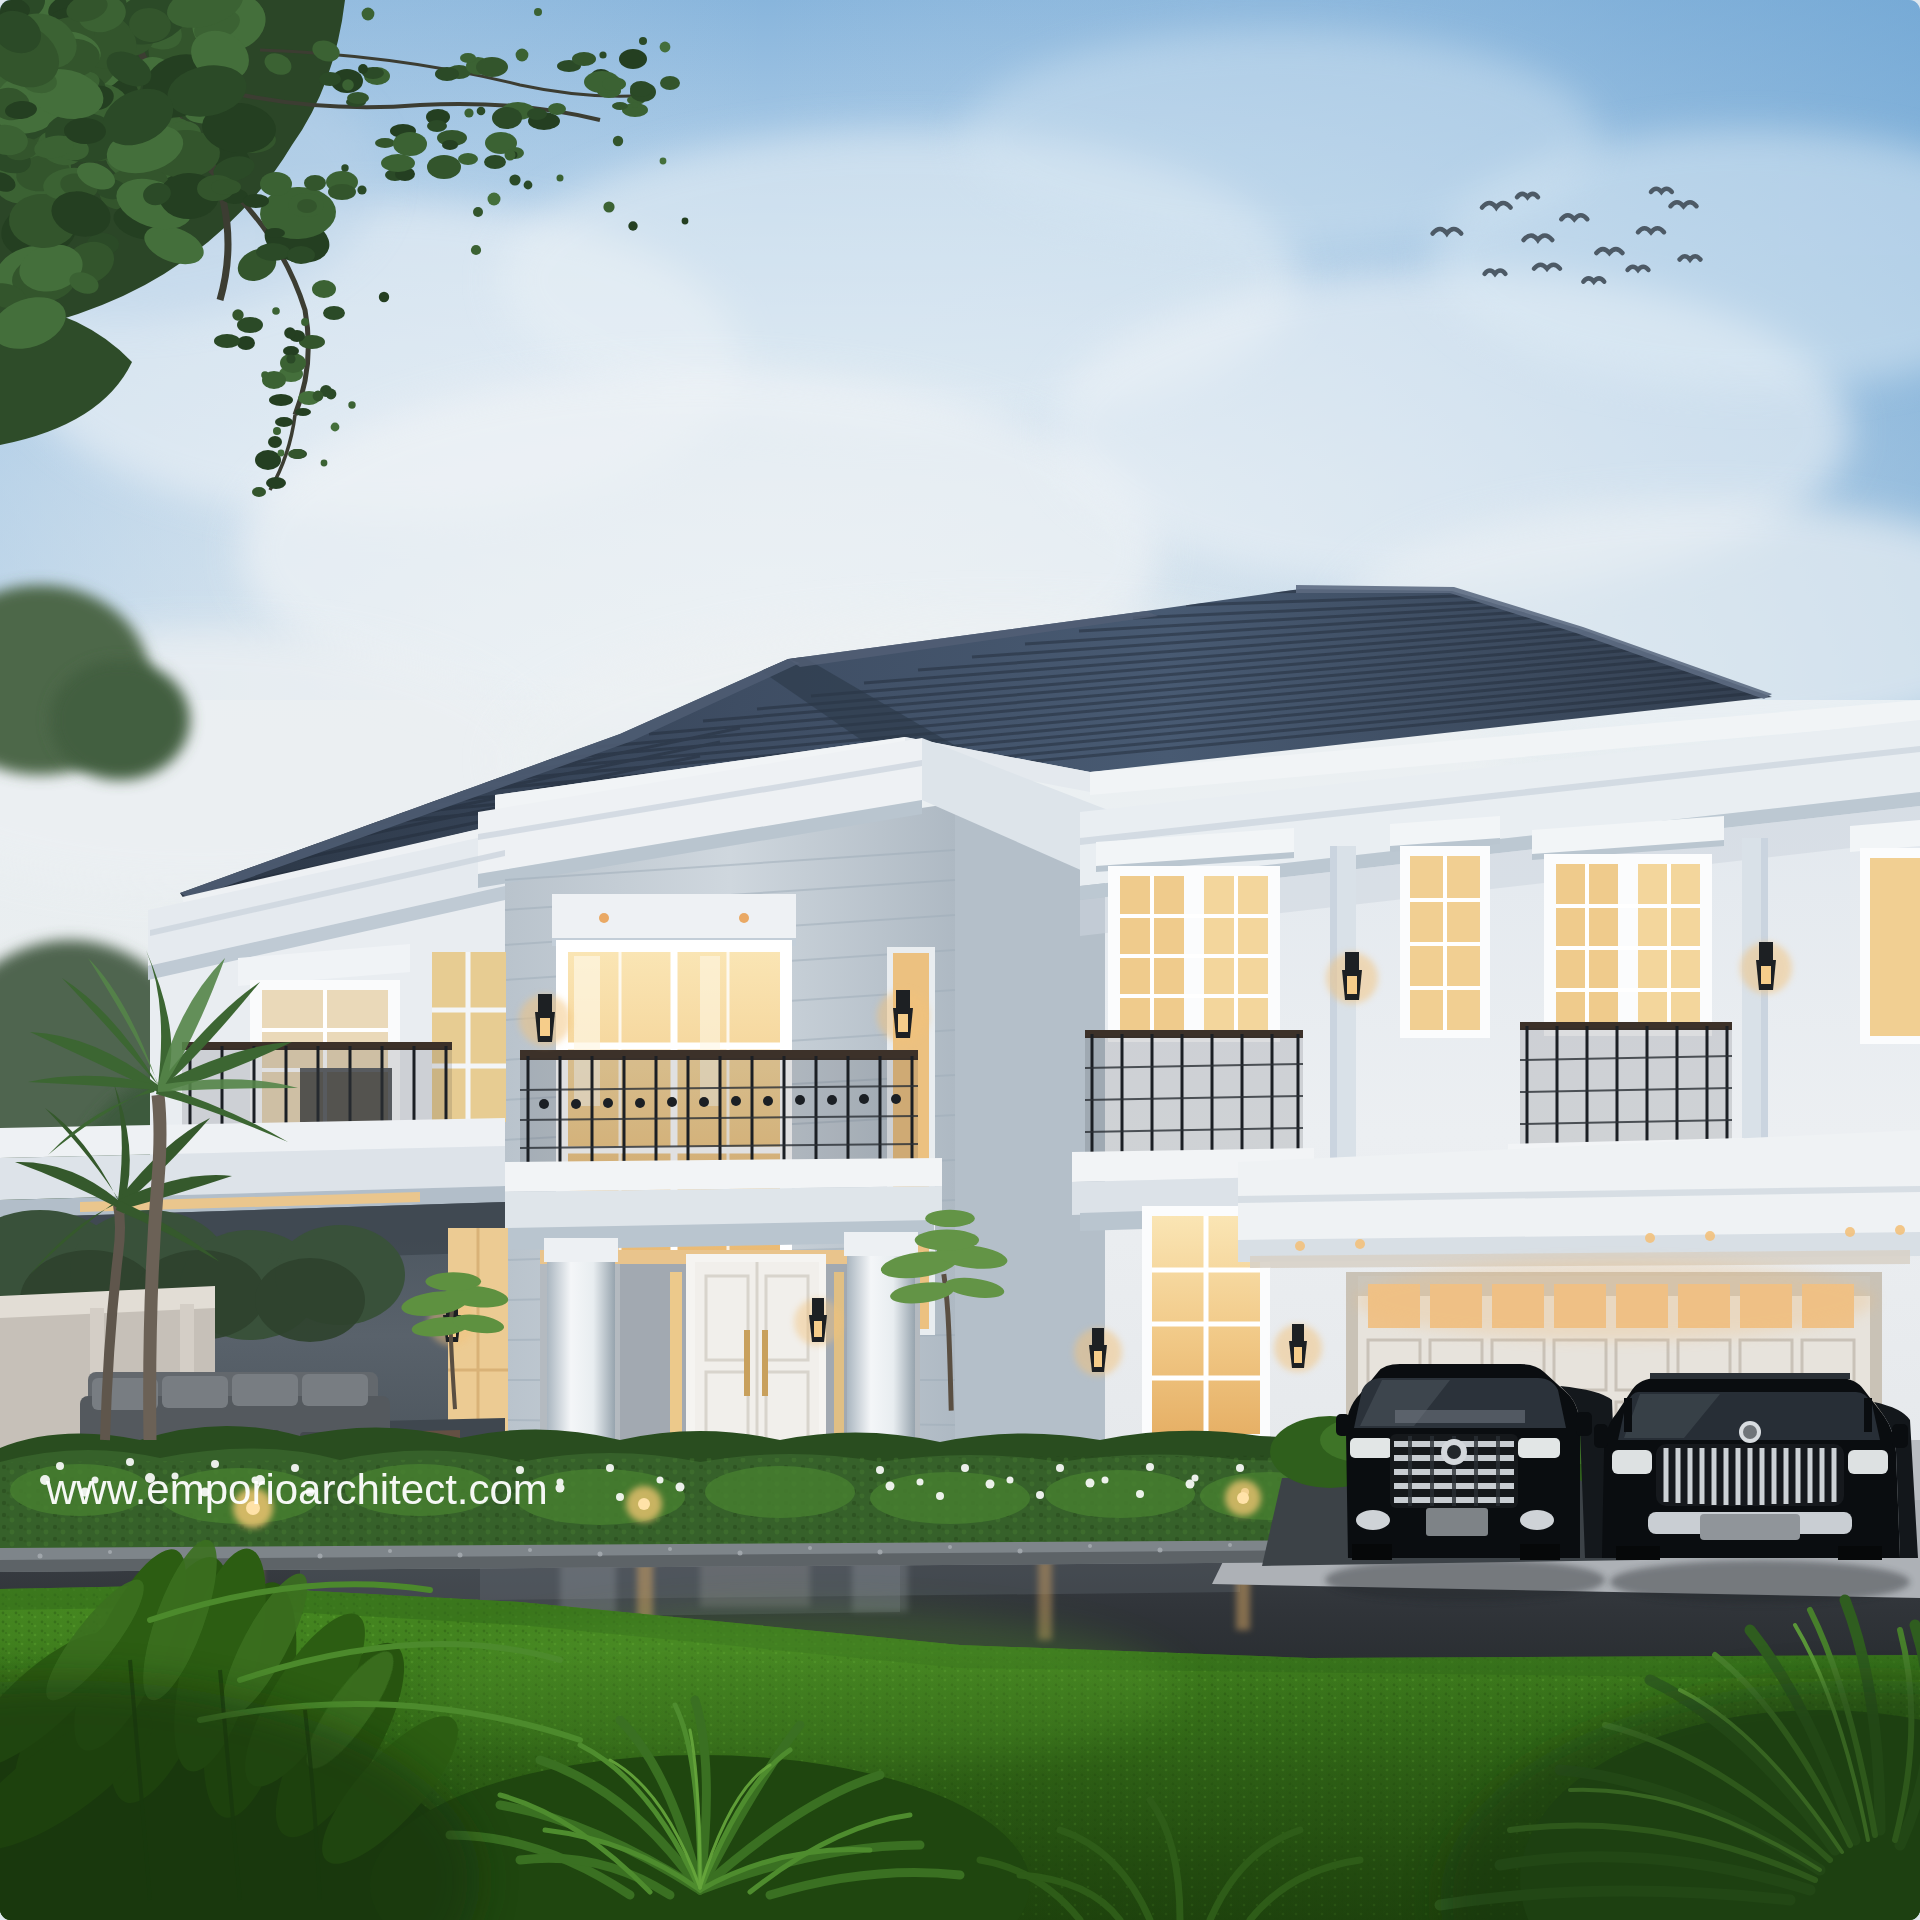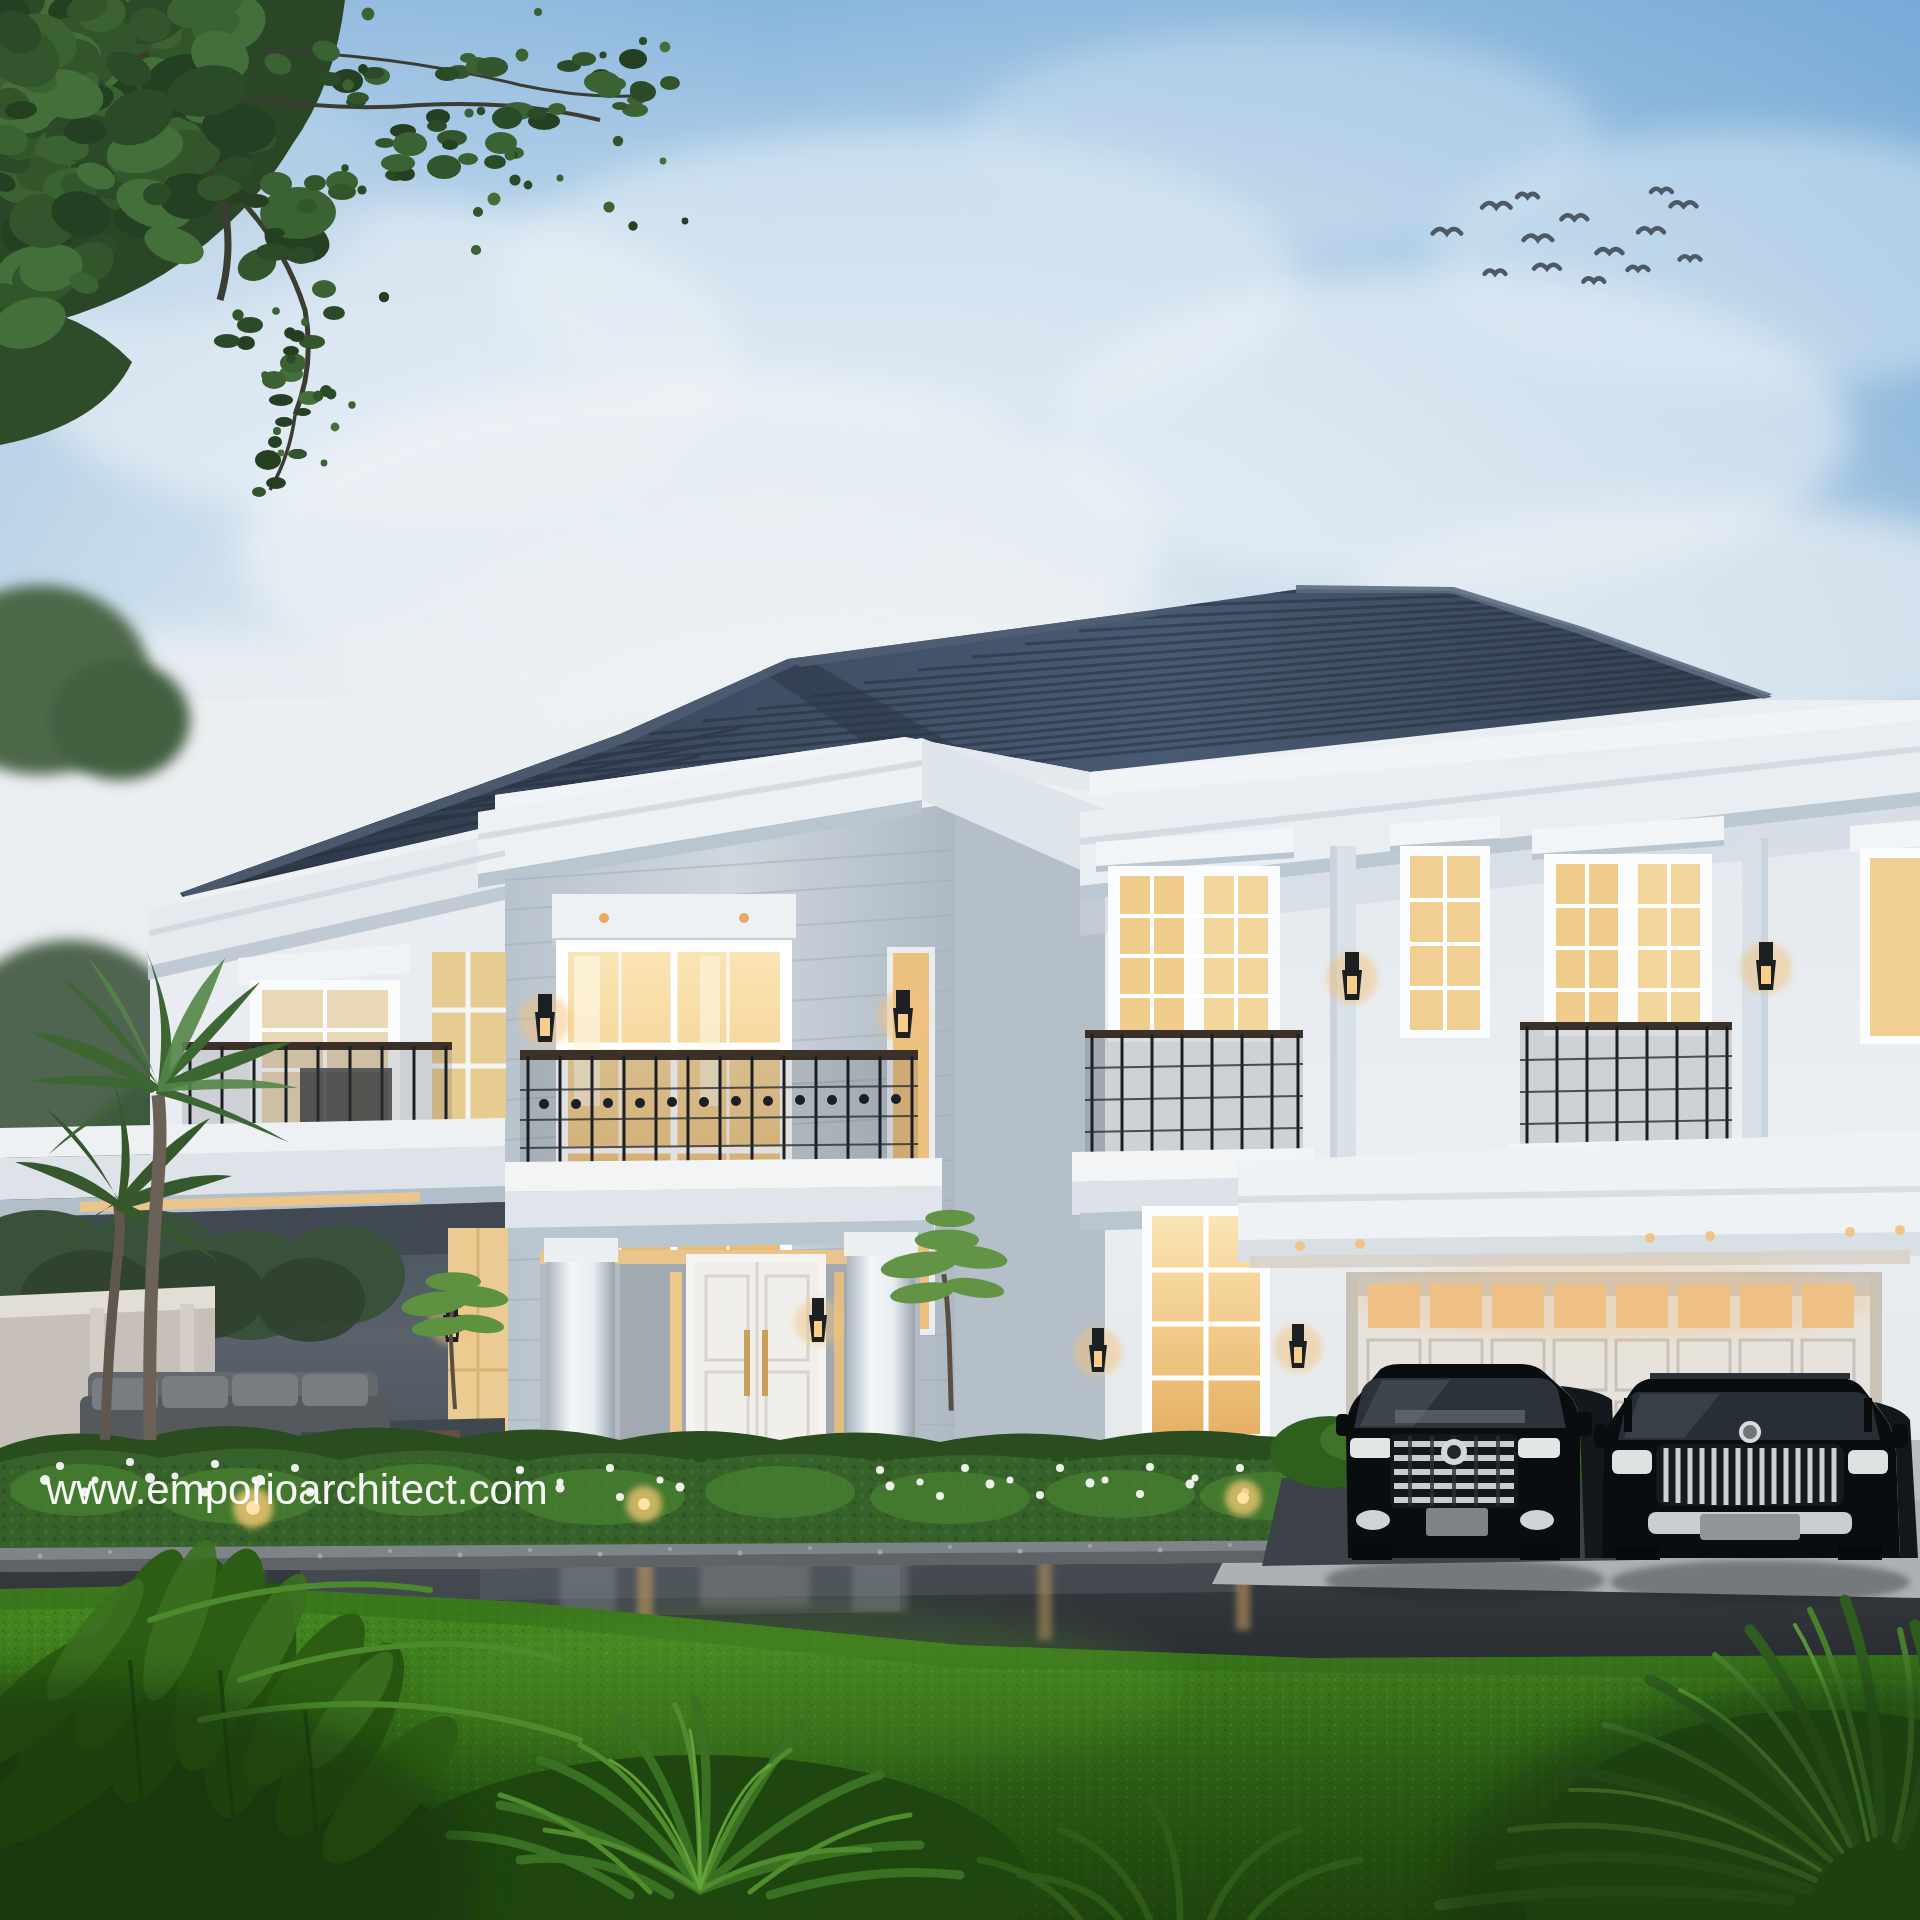--- a/index.html
+++ b/index.html
@@ -1,16 +1,16 @@
 <!DOCTYPE html>
 <html><head>
 <meta charset="utf-8">
 <style>
   html,body{margin:0;padding:0;background:#dfe7ee;}
-  #scene{width:1920px;height:1920px;position:relative;overflow:hidden;font-family:"Liberation Sans",sans-serif;}
+  #scene{width:1920px;height:1920px;position:relative;overflow:hidden;font-family:"Liberation Sans",sans-serif;border-radius:11px;}
   svg{display:block;}
 </style>
 </head>
 <body>
 <div id="scene">
 <svg width="1920" height="1920" viewBox="0 0 1920 1920">
 <defs>
   <linearGradient id="sky" x1="0" y1="0" x2="0" y2="1">
     <stop offset="0" stop-color="#88b5dc"></stop>
     <stop offset="0.14" stop-color="#a6c8e5"></stop>

